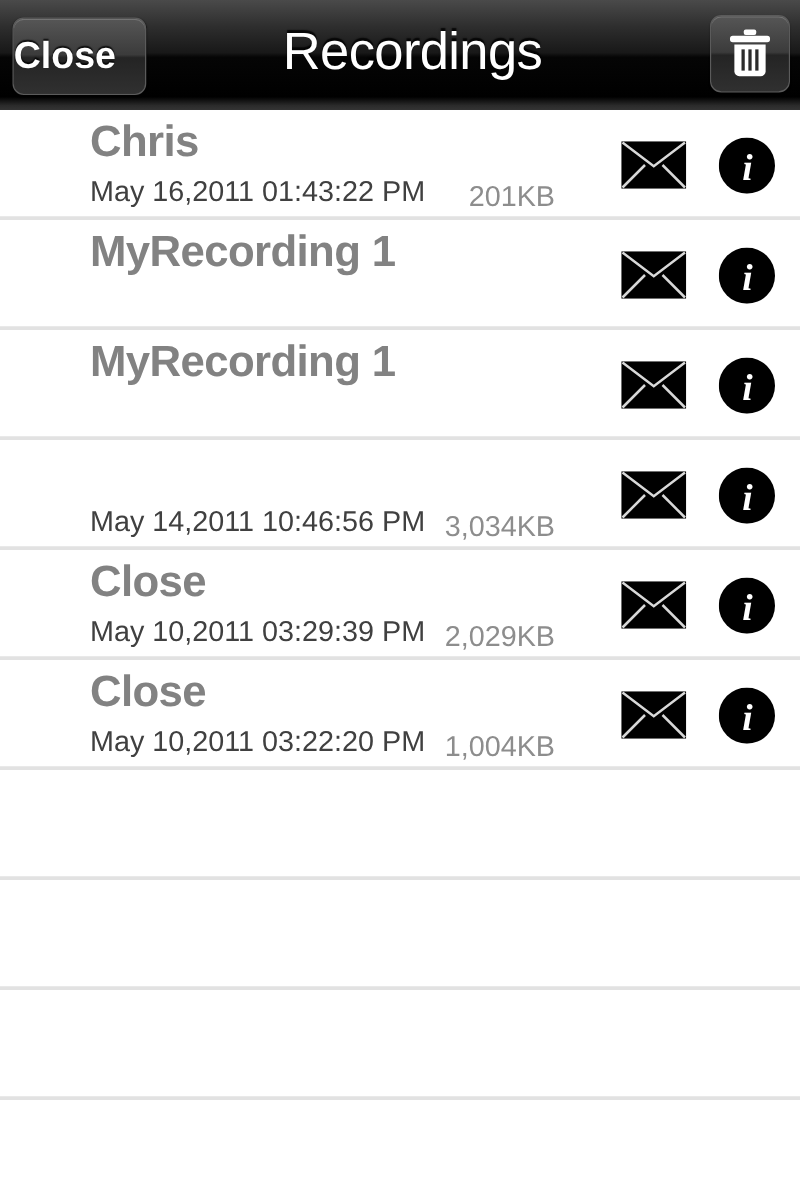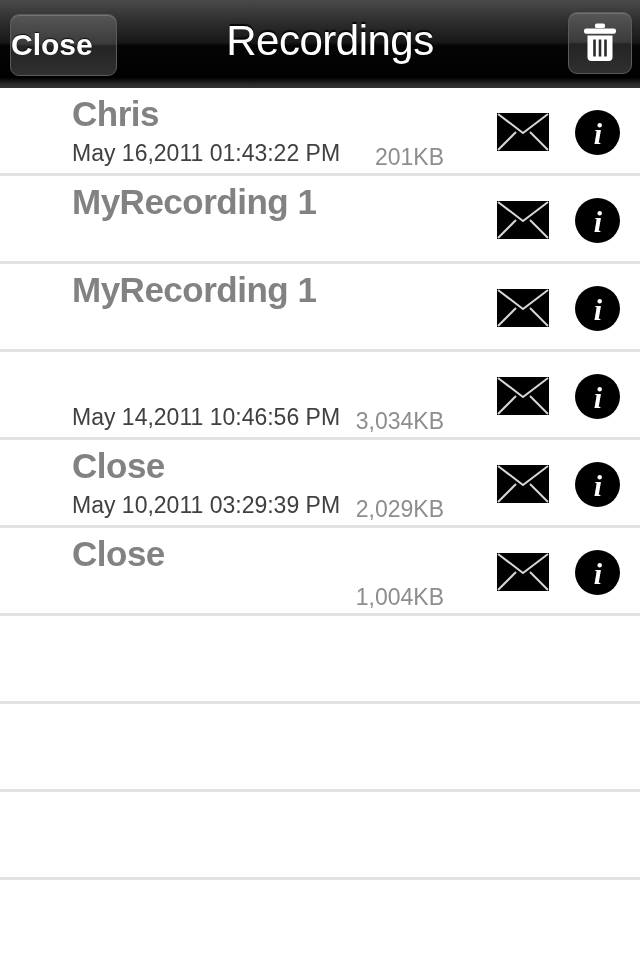--- a/index.html
+++ b/index.html
@@ -256,20 +256,21 @@
               <circle cx="22.5" cy="22.5" r="22.5" fill="#000000"></circle>
               <text x="23" y="34" font-family="'Liberation Serif', serif" font-size="30" font-style="italic" font-weight="bold" fill="#ffffff" text-anchor="middle">i</text>
             </svg>
           </span>
         </div>
       </div>
       <div class="row">
         <div class="row-texts">
           <div class="row-title">Close</div>
           <div class="row-meta">
+            <div class="row-date">May 10,2011 03:22:20 PM</div>
             <div class="row-size">1,004KB</div>
           </div>
         </div>
         <div class="row-actions">
           <span>
             <svg class="mail-icon" viewBox="0 0 52 38">
               <rect x="0" y="0" width="52" height="38" fill="#000000"></rect>
               <path d="M1 1 L26 20 L51 1" fill="none" stroke="#d8d8d8" stroke-width="2"></path>
               <path d="M1 37 L19 19" fill="none" stroke="#d8d8d8" stroke-width="2"></path>
               <path d="M51 37 L33 19" fill="none" stroke="#d8d8d8" stroke-width="2"></path>

